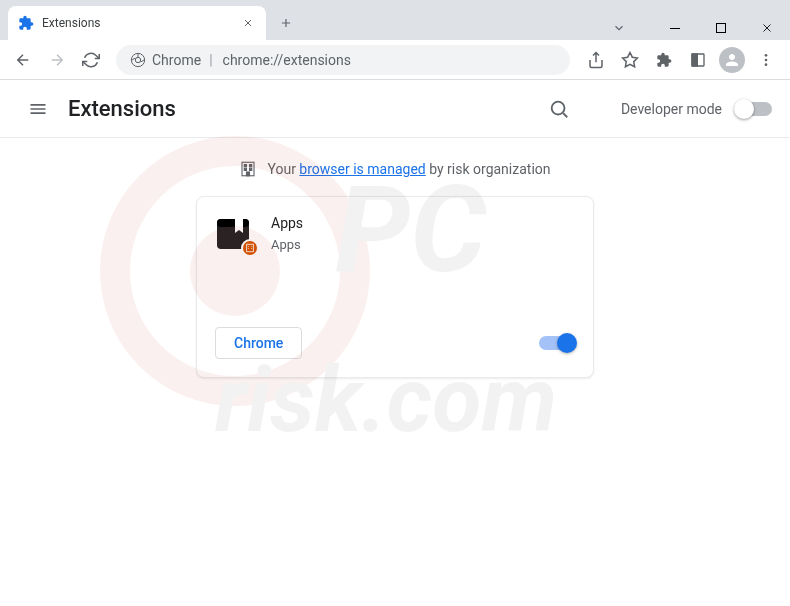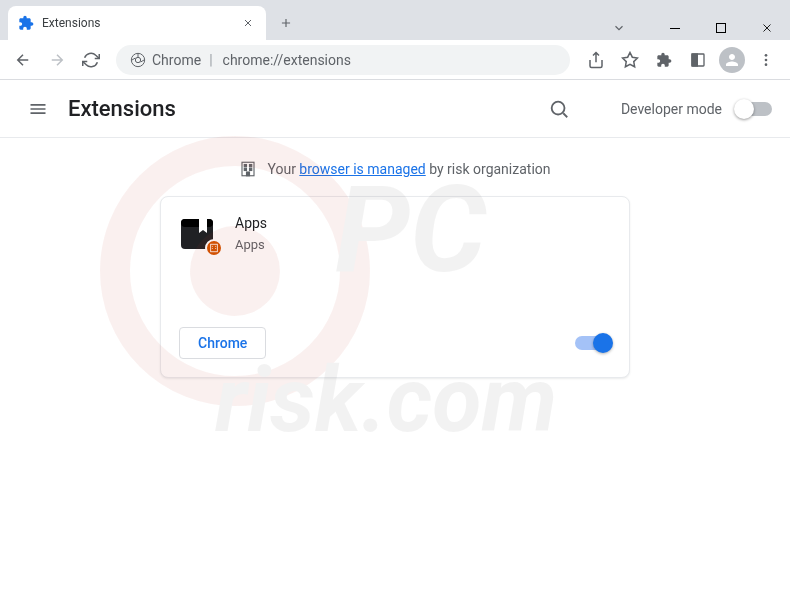--- a/index.html
+++ b/index.html
@@ -38,21 +38,21 @@
 .toggle { width: 36px; height: 14px; background: #bdc1c6; border-radius: 7px; position: relative; cursor: pointer; }
 .toggle-knob { width: 20px; height: 20px; background: #fff; border-radius: 50%; position: absolute; top: -3px; left: -2px; box-shadow: 0 1px 3px rgba(0,0,0,0.4); }
 
 
 .managed-banner { display: flex; align-items: center; justify-content: center; gap: 10px; padding: 22px 0 18px; font-size: 14px; color: #5f6368; }
 .managed-banner a { color: #1a73e8; text-decoration: underline; }
 .building-icon { width: 18px; height: 18px; }
 
 
 .cards { display: flex; justify-content: center; }
-.ext-card { width: 470px; background: #fff; border: 1px solid #e8eaed; border-radius: 8px; box-shadow: 0 1px 2px rgba(60,64,67,0.1); padding: 18px; }
+.ext-card { width: 398px; background: #fff; border: 1px solid #e8eaed; border-radius: 8px; box-shadow: 0 1px 2px rgba(60,64,67,0.1); padding: 18px; }
 .ext-top { display: flex; gap: 18px; min-height: 100px; }
 .ext-icon { width: 38px; height: 38px; position: relative; }
 .ext-icon-base { width: 36px; height: 36px; }
 .ext-badge { position: absolute; bottom: -4px; right: -6px; width: 18px; height: 18px; background: #d35400; border-radius: 50%; display: flex; align-items: center; justify-content: center; border: 2px solid #fff; }
 .ext-name { font-size: 14px; color: #202124; margin-bottom: 6px; }
 .ext-desc { font-size: 13px; color: #5f6368; }
 .ext-bottom { display: flex; align-items: center; justify-content: space-between; margin-top: 12px; }
 .details-btn { padding: 7px 18px; border: 1px solid #dadce0; border-radius: 4px; background: #fff; color: #1a73e8; font-size: 14px; cursor: pointer; font-weight: 500; }
 .ext-toggle { width: 36px; height: 14px; background: #a4c2f7; border-radius: 7px; position: relative; cursor: pointer; }
 .ext-toggle-knob { width: 20px; height: 20px; background: #1a73e8; border-radius: 50%; position: absolute; top: -3px; right: -2px; box-shadow: 0 1px 3px rgba(0,0,0,0.3); }

